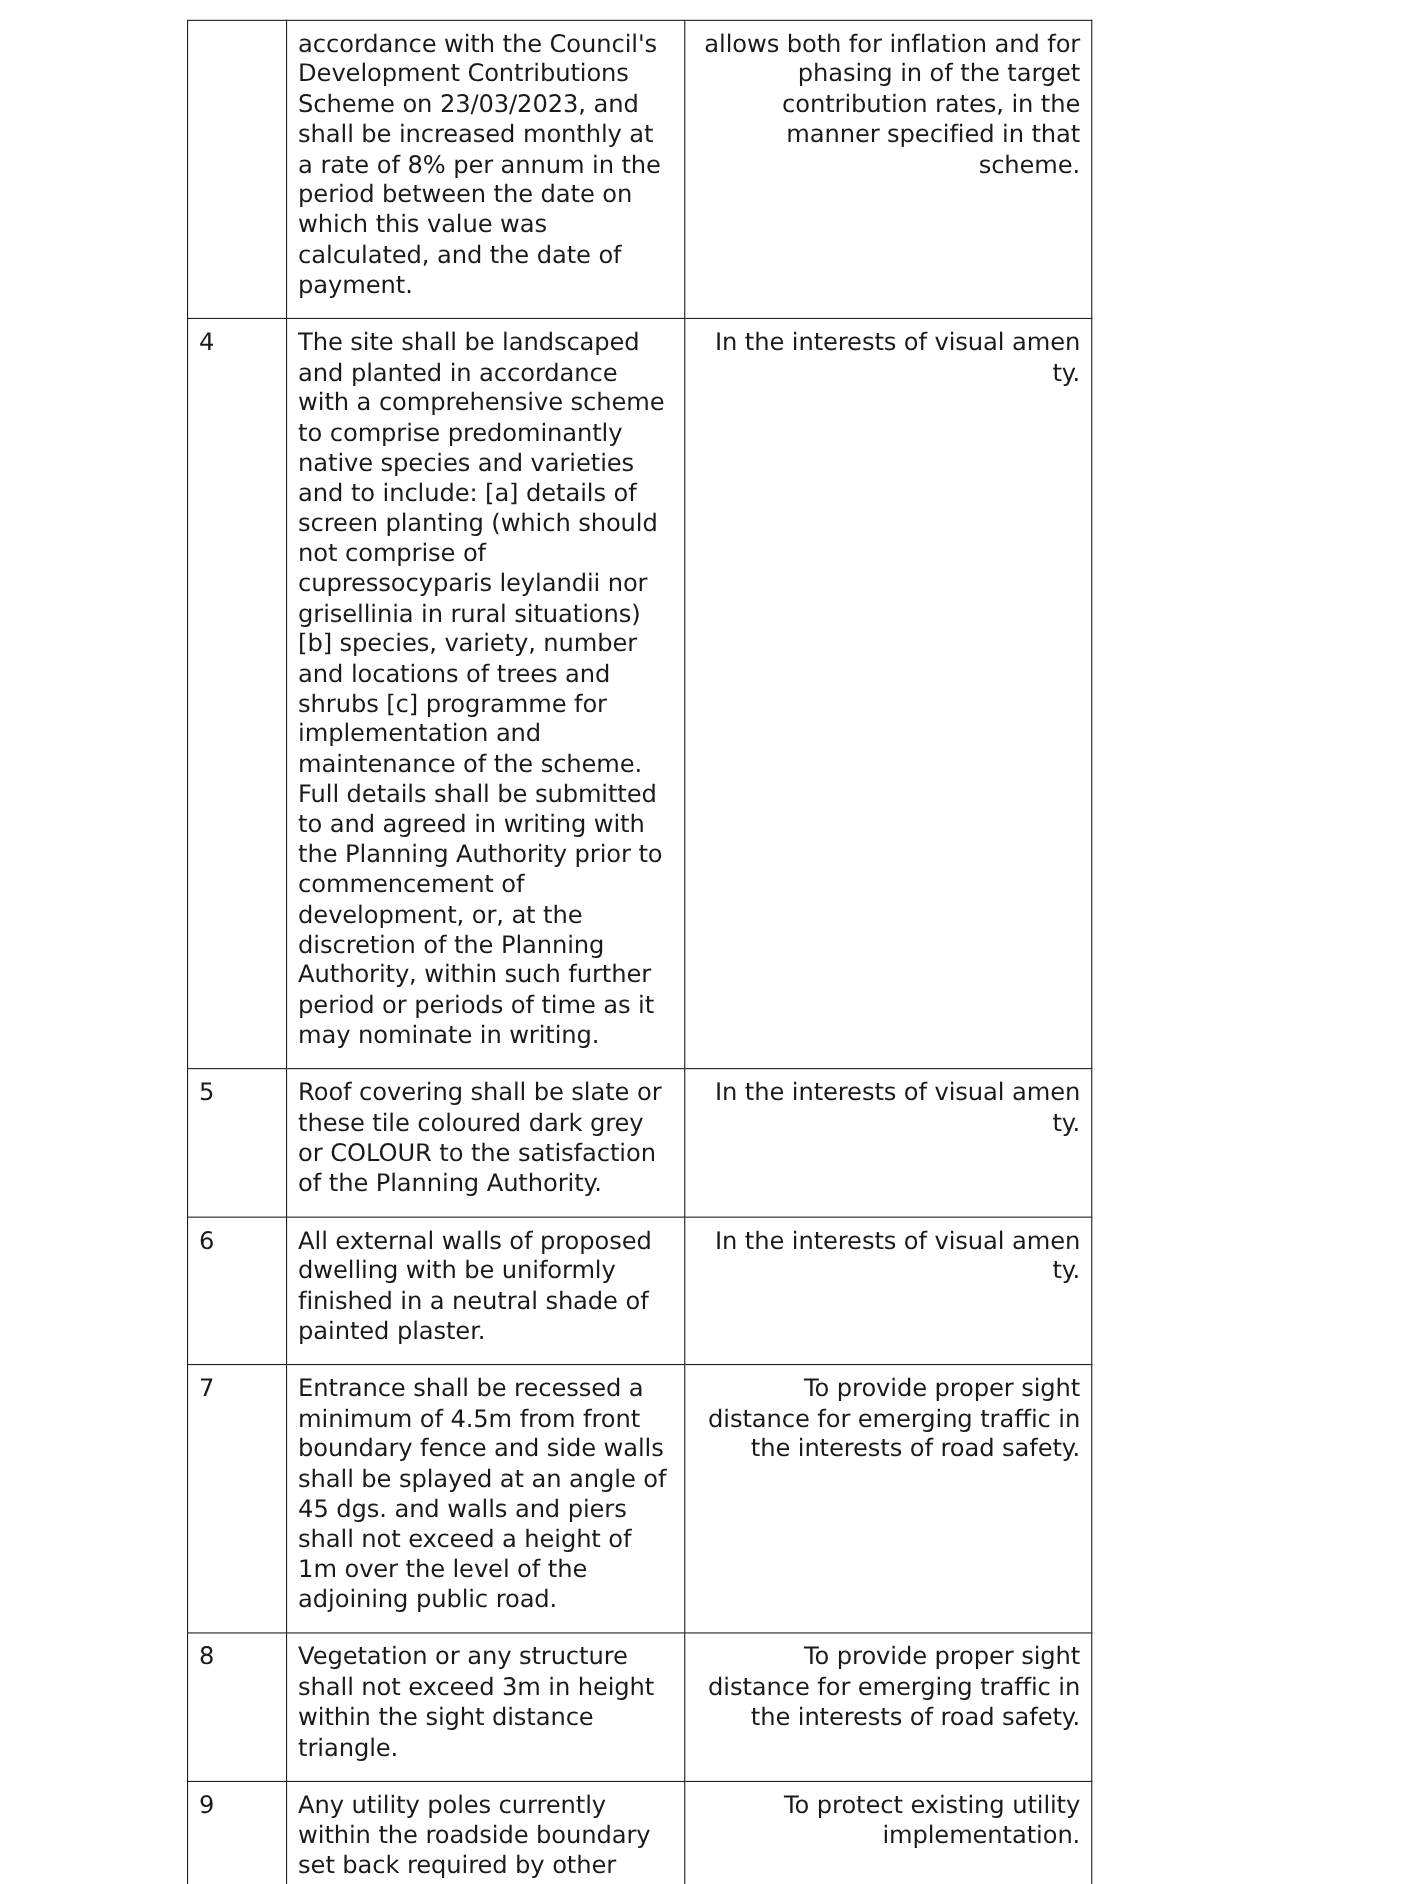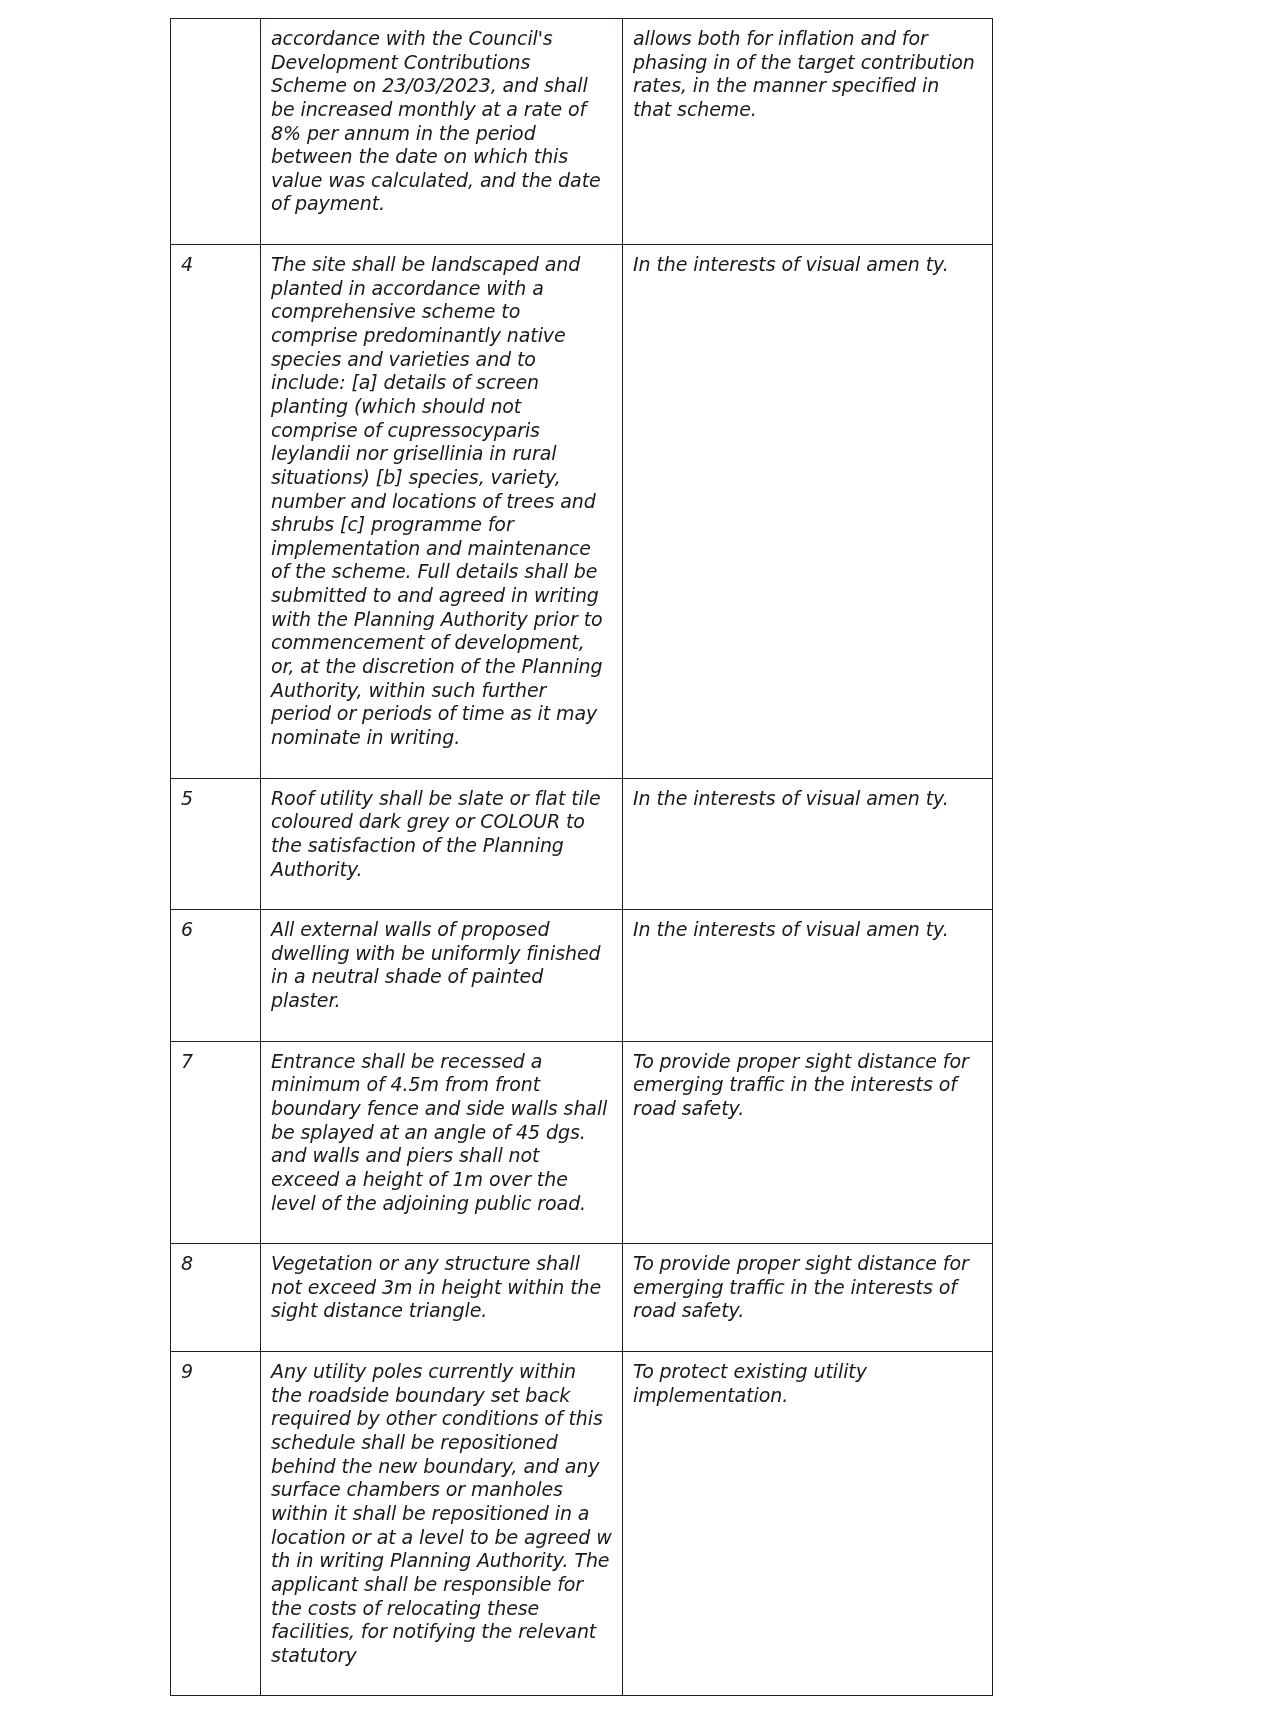--- a/index.html
+++ b/index.html
@@ -31,35 +31,35 @@
     border-collapse: collapse;
     table-layout: fixed;
   }
   table.conditions col.c-num { width: 90px; }
   table.conditions col.c-cond { width: 362px; }
   table.conditions col.c-reason { width: 370px; }
 
   table.conditions td {
     border: 1px solid #231f20;
     vertical-align: top;
-    padding: 8px 10px 28px 10px;
-    font-size: 19px;
+    padding: 8px 10px 16px 10px;
+    font-size: 22px;
     line-height: 1.245;
     letter-spacing: -0.1px;
-    font-style: italic;
   }
   td.num {
     padding-left: 11px;
     padding-top: 7px;
   }
   td.cond {
     padding-left: 12px;
   }
   td.reason {
     padding-left: 13px;
+    text-align: right;
   }
   
   .clip-top td {
     border-top: none;
   }
   
   .row-last td {
     padding-bottom: 0;
   }
 </style>
@@ -79,21 +79,21 @@
         <td class="cond">accordance with the Council's Development Contributions Scheme on 23/03/2023, and shall be increased monthly at a rate of 8% per annum in the period between the date on which this value was calculated, and the date of payment.</td>
         <td class="reason">allows both for inflation and for phasing in of the target contribution rates, in the manner specified in that scheme.</td>
       </tr>
       <tr>
         <td class="num">4</td>
         <td class="cond">The site shall be landscaped and planted in accordance with a comprehensive scheme to comprise predominantly native species and varieties and to include: [a] details of screen planting (which should not comprise of cupressocyparis leylandii nor grisellinia in rural situations)  [b] species, variety, number and locations of trees and shrubs [c] programme for implementation and maintenance of the scheme. Full details shall be submitted to and agreed in writing with the Planning Authority prior to commencement of development, or, at the discretion of the Planning Authority, within such further period or periods of time as it may nominate in writing.</td>
         <td class="reason">In the interests of visual amen ty.</td>
       </tr>
       <tr>
         <td class="num">5</td>
-        <td class="cond">Roof utility shall be slate or flat tile coloured dark grey or COLOUR to the satisfaction of the Planning Authority.</td>
+        <td class="cond">Roof covering shall be slate or these tile coloured dark grey or COLOUR to the satisfaction of the Planning Authority.</td>
         <td class="reason">In the interests of visual amen ty.</td>
       </tr>
       <tr>
         <td class="num">6</td>
         <td class="cond">All external walls of proposed dwelling with be uniformly finished in a neutral shade of painted plaster.</td>
         <td class="reason">In the interests of visual amen ty.</td>
       </tr>
       <tr>
         <td class="num">7</td>
         <td class="cond">Entrance shall be recessed a minimum of 4.5m from front boundary fence and side walls shall be splayed at an angle of 45 dgs. and walls and piers shall not exceed a height of 1m over the level of the adjoining public road.</td>

